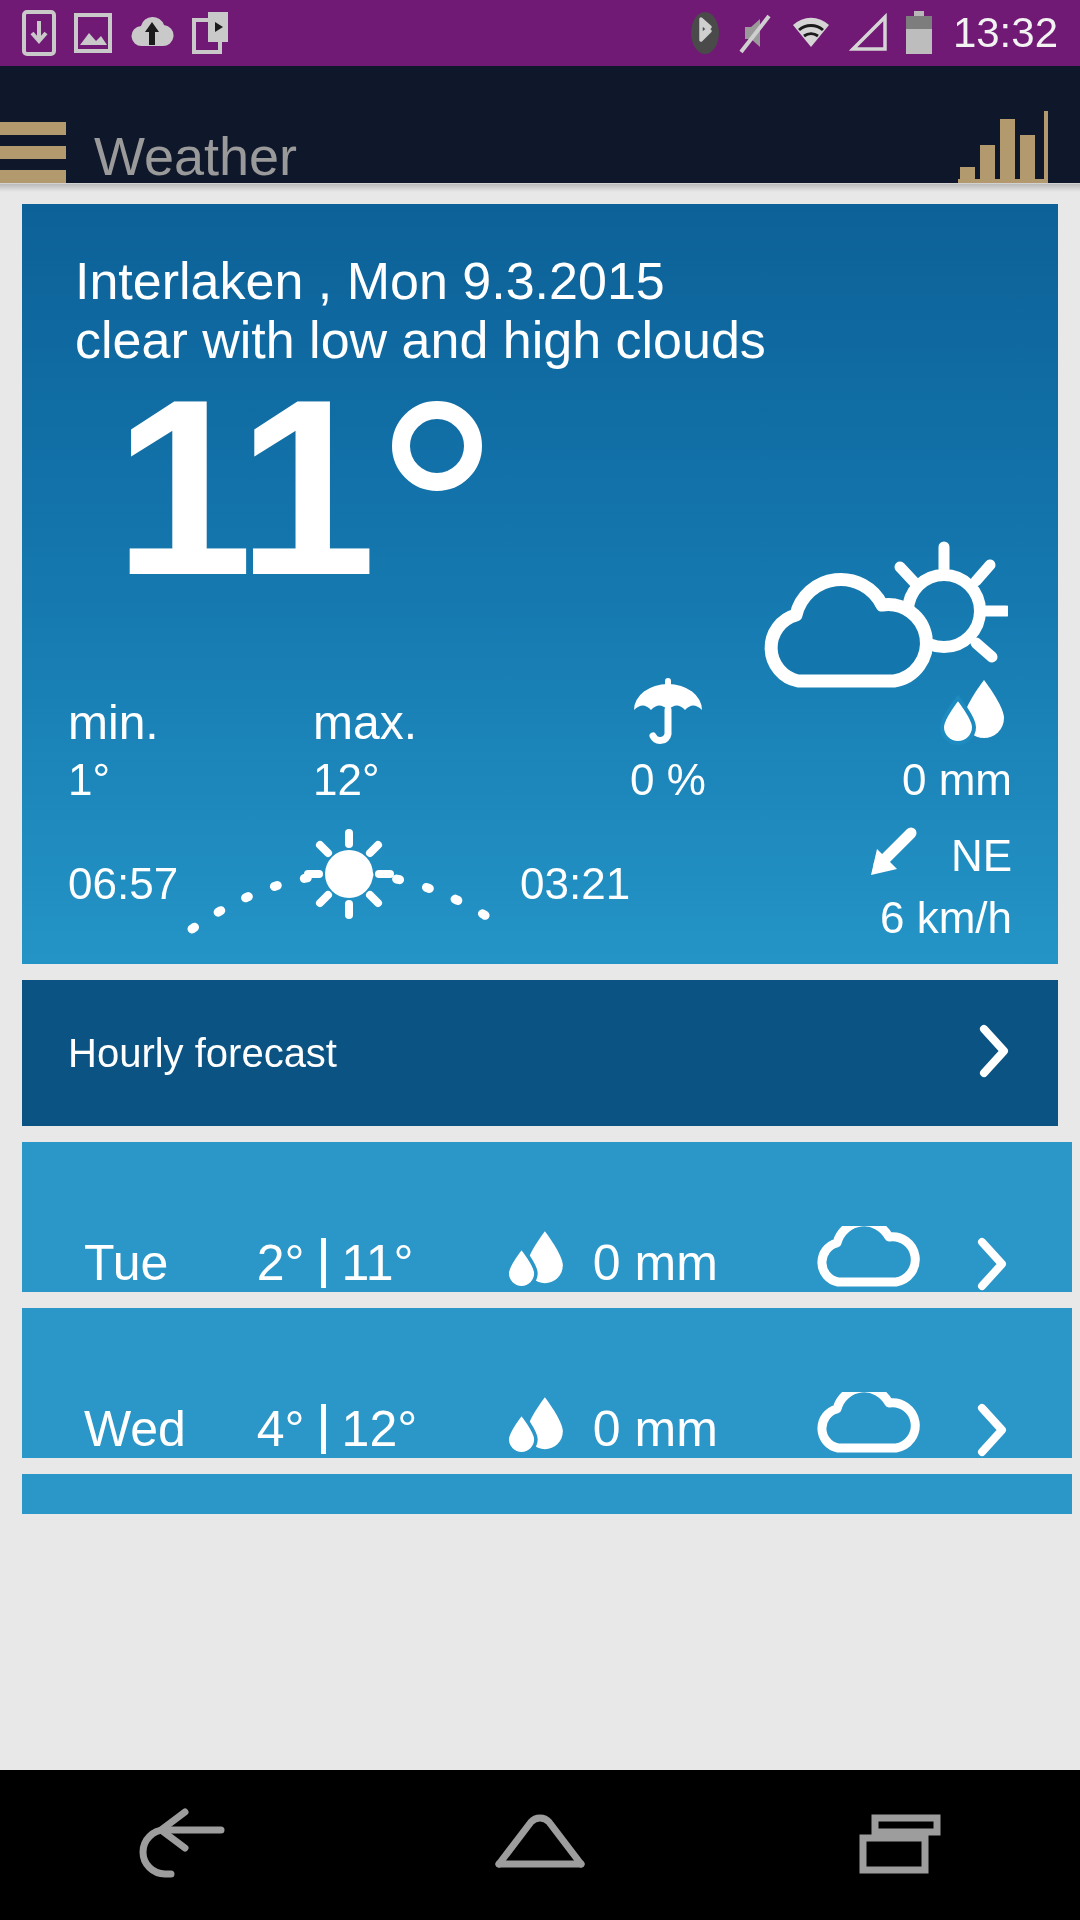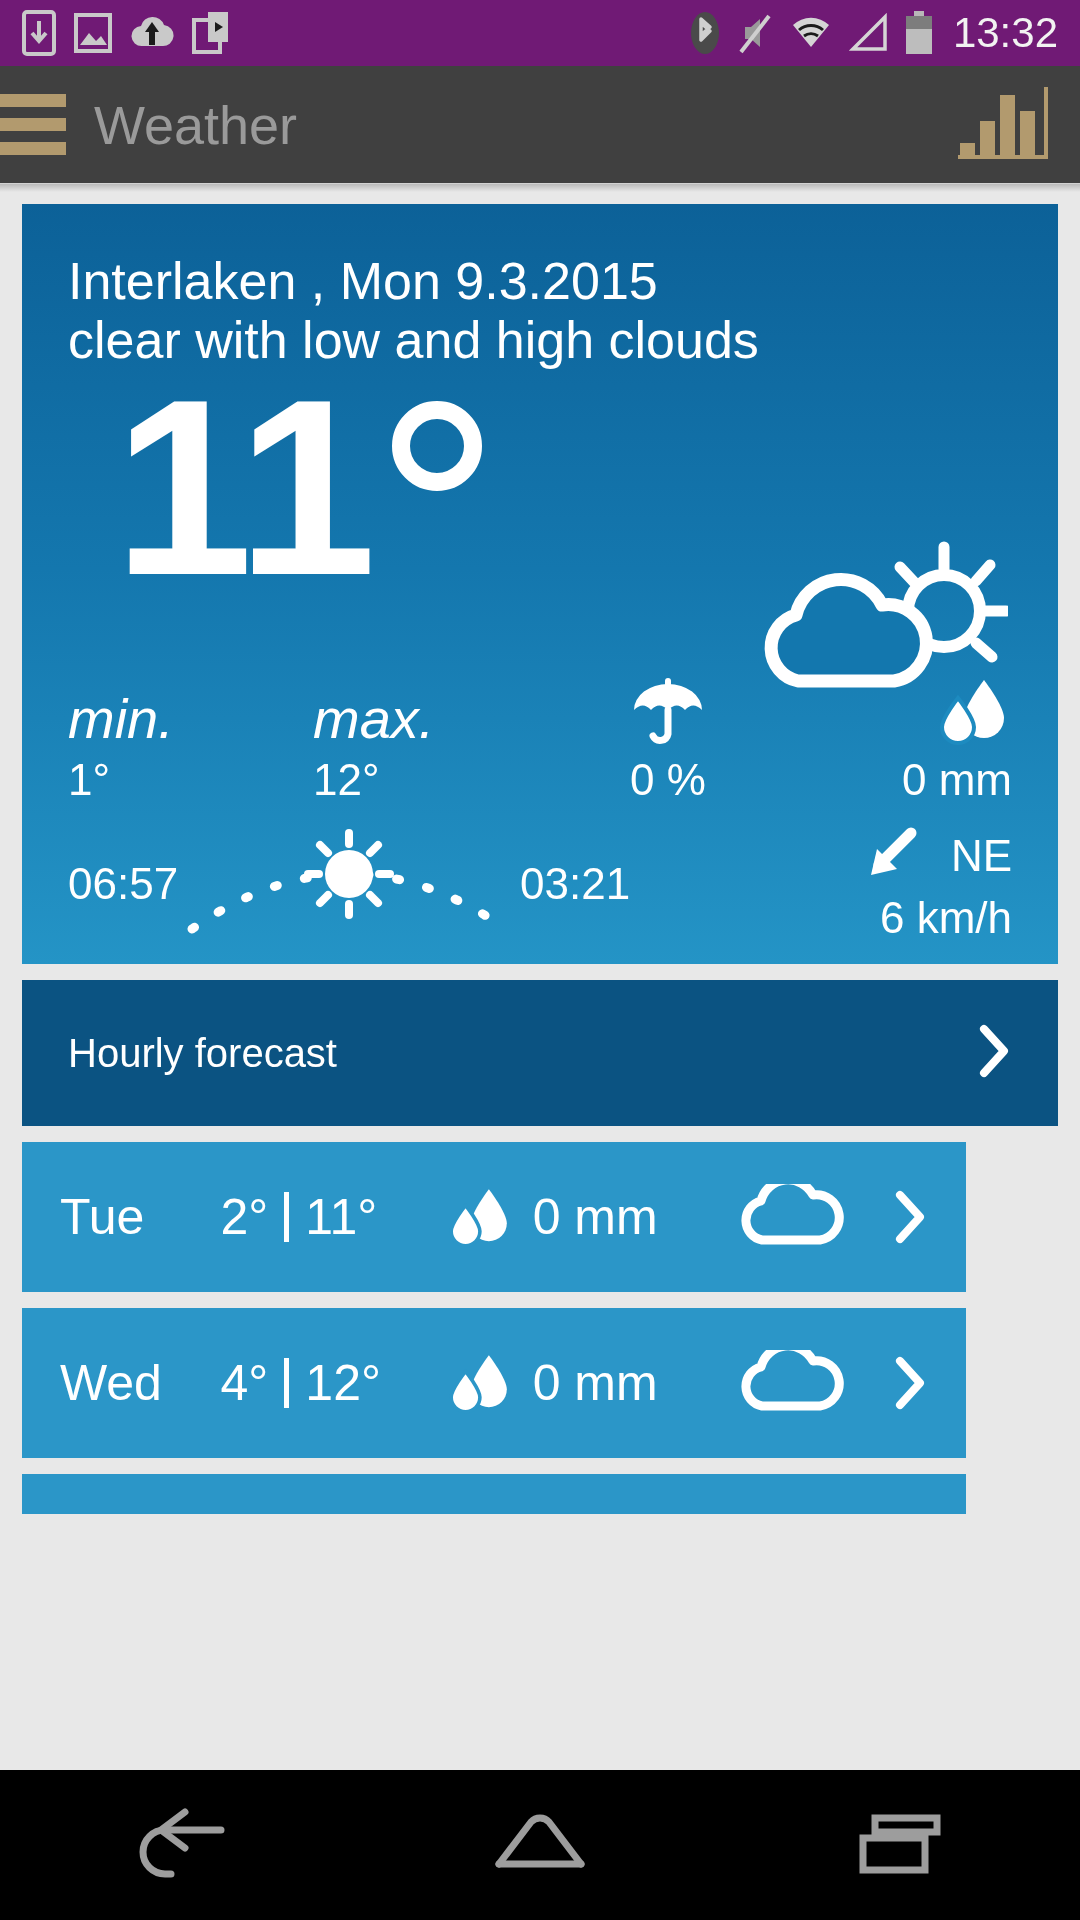--- a/index.html
+++ b/index.html
@@ -21,21 +21,21 @@
   .sb-ico { display:block; }
   .sb-clock {
     color:#f2f2f2; font-size:42px; letter-spacing:0px;
     font-family:"Liberation Sans", sans-serif; font-weight:400;
     padding-left:4px; line-height:1;
   }
 
   
   .appbar {
     position:absolute; top:66px; left:0; width:1080px; height:118px;
-    background:#404040; display:flex; align-items:center;
+    background:#0f172a; display:flex; align-items:flex-end;
     border-bottom:1px solid #d2d2d2;
   }
   .appbar-shadow {
     position:absolute; top:184px; left:0; width:1080px; height:8px;
     background:linear-gradient(to bottom, rgba(0,0,0,0.20), rgba(0,0,0,0));
   }
   .hamburger { width:66px; margin-left:0px; display:flex; flex-direction:column; gap:11px; }
   .hamburger span { display:block; width:66px; height:13px; background:#b29a6e; }
   .app-title {
     color:#9a9a9a; font-size:54px; font-weight:400; margin-left:28px; line-height:1;
@@ -48,40 +48,40 @@
     background:#e8e8e8; padding:0 22px;
   }
 
   
   .current-card {
     position:relative; width:1036px; height:760px; margin-top:12px;
     background:linear-gradient(to bottom, #0c6198 0%, #17budd 0%, #1477ae 45%, #2293c5 100%);
     background:linear-gradient(to bottom, #0c6198 0%, #1477ae 48%, #2494c6 100%);
     color:#fff; overflow:hidden;
   }
-  .cc-head { padding:48px 0 0 46px; }
+  .cc-head { padding:48px 0 0 46px;margin-left:7px; }
   .cc-line { font-size:52px; font-weight:400; line-height:1.14; white-space:nowrap; }
 
   .cc-temp-wrap { position:relative; height:250px; }
   .cc-temp {
     position:absolute; left:72px; top:-8px;
     font-size:250px; font-weight:700; line-height:1; letter-spacing:-2px;margin-left:20px;
   }
   .cc-deg {
     position:absolute; left:370px; top:30px;
     width:90px; height:90px; border:18px solid #fff; border-radius:50%;
   }
   .cc-wicon { position:absolute; right:50px; top:170px; }
 
   .cc-stats {
     position:absolute; left:0; top:470px; width:100%;
     display:flex; align-items:flex-end; padding:0 46px;
   }
   .stat { display:flex; flex-direction:column; }
-  .stat-label { font-size:56px; line-height:1.2;font-style:italic; }
+  .stat-label { font-size:48px; line-height:1.2; }
   .stat-value { font-size:44px; line-height:1.25; }
   .st-min { width:245px; }
   .st-max { width:230px; }
   .st-rainprob { width:250px; align-items:center; }
   .st-rainamt { flex:1; align-items:flex-end; }
   .icon-slot { height:72px; display:flex; align-items:flex-end; margin-bottom:6px; }
 
   .cc-sun {
     position:absolute; left:0; top:620px; width:100%;
     display:flex; align-items:center; padding:0 46px;
@@ -97,22 +97,22 @@
   
   .hourly {
     width:1036px; height:146px; margin-top:16px; background:#0b5382;
     display:flex; align-items:center; padding:0 46px; color:#fff;
   }
   .hourly-label { font-size:40px; }
   .chev { margin-left:auto; }
 
   
   .dayrow {
-    width:944px; height:150px; margin-top:16px; background:#2b96c8;
-    display:flex; align-items:center; color:#fff; padding:0 38px;
+    width:1050px; height:150px; margin-top:16px; background:#2b96c8;
+    display:flex; align-items:flex-end; color:#fff; padding:0 62px;
   }
   .day-name { width:180px; font-size:50px; }
   .day-temps { width:230px; font-size:50px; display:flex; align-items:center; }
   .tsep { display:inline-block; width:5px; height:50px; background:#fff; margin:0 16px; }
   .day-drop { width:120px; display:flex; justify-content:center; }
   .day-mm { width:230px; font-size:50px; }
   .day-cloud { flex:1; display:flex; justify-content:center; }
   .day-chev { width:90px; display:flex; justify-content:flex-end; }
   .dayrow-partial { height:40px; overflow:hidden; }
 

